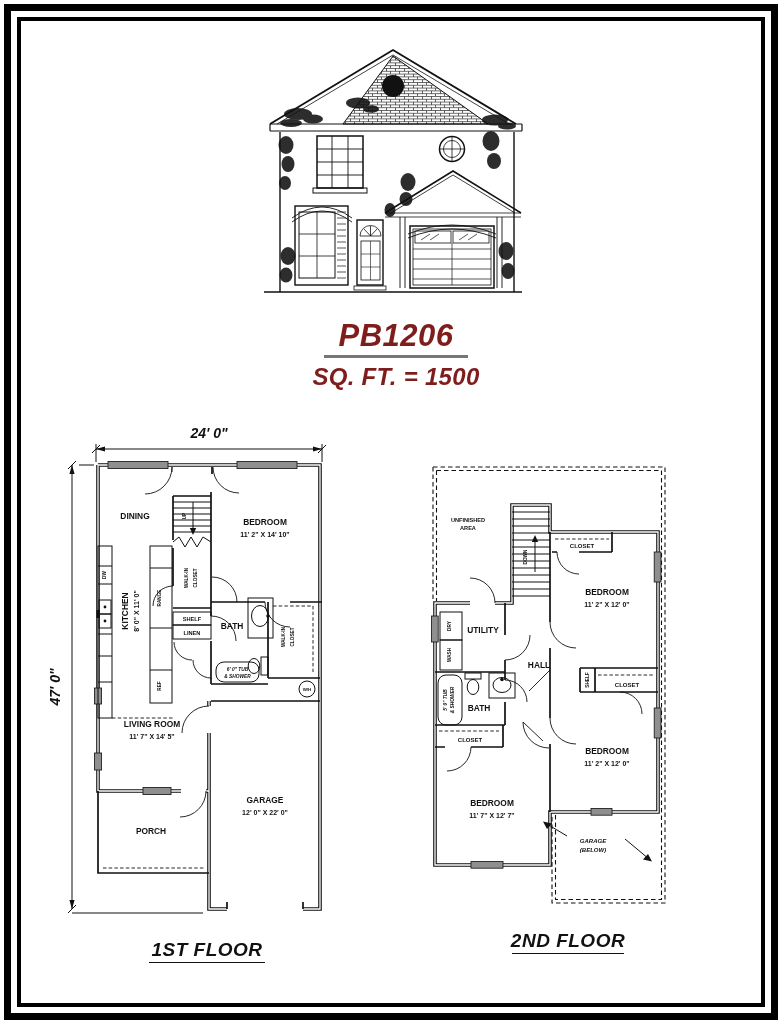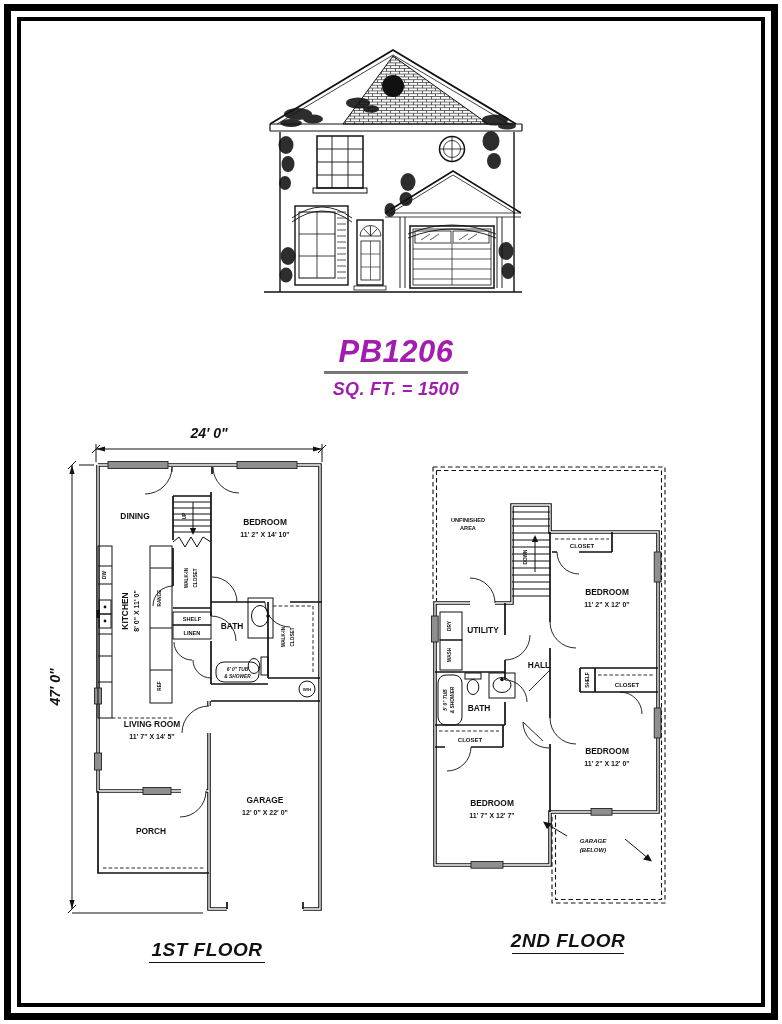--- a/index.html
+++ b/index.html
@@ -1,22 +1,22 @@
 <!DOCTYPE html>
 <html><head>
 <meta charset="utf-8">
 <style>
   html,body{margin:0;padding:0;background:#fff;}
   body{width:782px;height:1024px;position:relative;font-family:"Liberation Sans",sans-serif;overflow:hidden;}
   .frame-outer{position:absolute;inset:4px;border:7px solid #000;}
   .frame-inner{position:absolute;inset:17px;border:4px solid #000;}
-  .titleblock{position:absolute;left:246px;top:320px;width:300px;text-align:center;color:#a21caf;margin-top:16px;}
+  .titleblock{position:absolute;left:246px;top:320px;width:300px;text-align:center;color:#7f1d1d;}
   .model{display:inline-block;font-size:31px;font-weight:bold;font-style:italic;letter-spacing:.5px;
          padding:0 14px 2px 14px;border-bottom:3px solid #777;line-height:1.05;}
-  .sqft{font-size:18px;font-weight:bold;font-style:italic;margin-top:5px;letter-spacing:.3px;}
+  .sqft{font-size:24px;font-weight:bold;font-style:italic;margin-top:5px;letter-spacing:.3px;}
   svg{display:block;position:absolute;}
   svg text{font-family:"Liberation Sans",sans-serif;fill:#111;font-weight:bold;}
   .wO{stroke:#111;stroke-width:3.6;fill:none;}
   .wI{stroke:#fff;stroke-width:1.3;fill:none;}
   .p{stroke:#111;stroke-width:1.7;fill:none;}
   .t{stroke:#111;stroke-width:1;fill:none;}
   .arc{stroke:#111;stroke-width:.9;fill:none;}
   .d{stroke:#111;stroke-width:.9;fill:none;stroke-dasharray:3.5 2.2;}
   .dd{stroke:#111;stroke-width:1.1;fill:none;stroke-dasharray:4.5 3;}
   .win{fill:#8f8f8f;stroke:#111;stroke-width:.8;}

